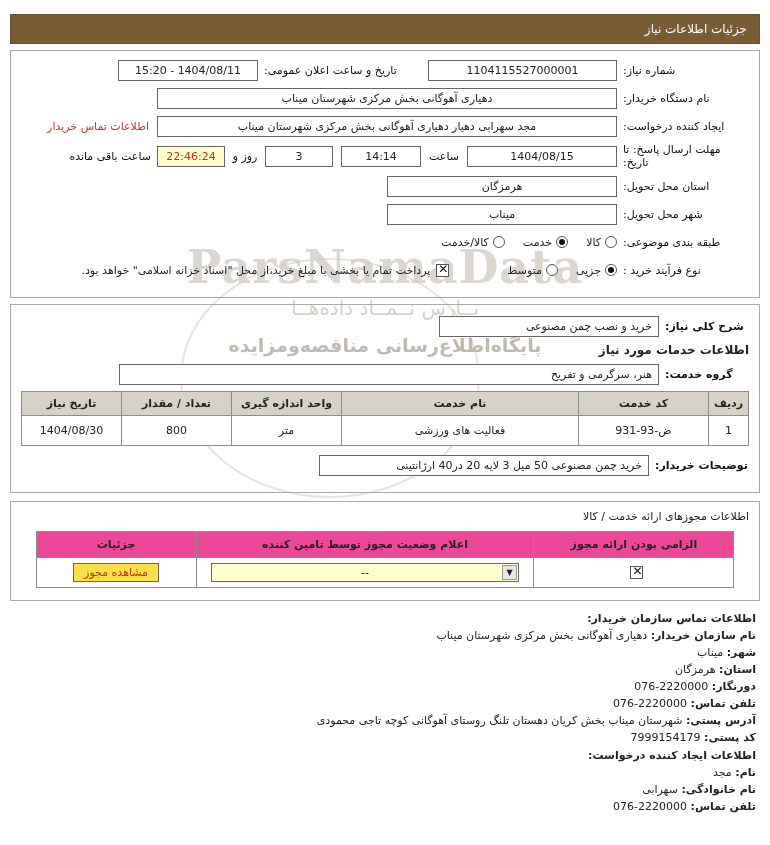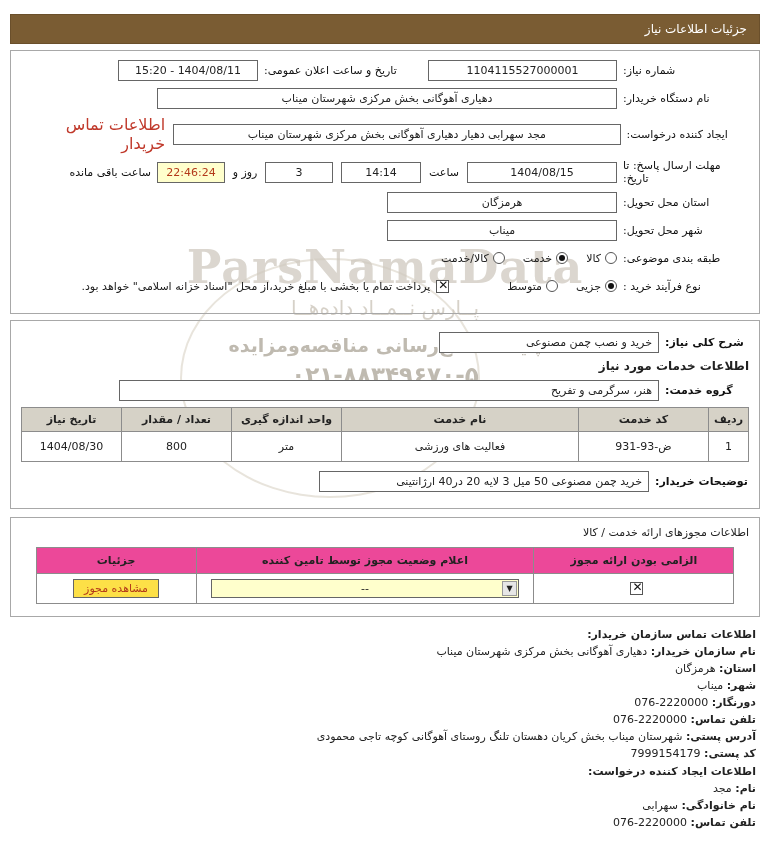--- a/index.html
+++ b/index.html
@@ -104,21 +104,21 @@
     height: 21px;
     line-height: 19px;
     padding: 0 6px;
     font-size: 11px;
     text-align: center;
     overflow: hidden;
     white-space: nowrap;
   }
   .link {
     color: #c0392b;
-    font-size: 16px;
+    font-size: 11px;
     margin-right: 8px;
     cursor: pointer;
     text-decoration: none;
   }
 
   .radio {
     display: inline-block;
     width: 12px; height: 12px;
     border: 1px solid #555;
     border-radius: 50%;
@@ -417,28 +417,28 @@
     </div>
 
     <div class="contact">
       <div class="hl">اطلاعات تماس سازمان خریدار:</div>
 
       <div>
         <span class="hl">نام سازمان خریدار:</span>
         <span>دهیاری آهوگانی بخش مرکزی شهرستان میناب</span>
       </div>
       <div>
+        <span class="hl">شهر:</span>
+        <span>میناب</span>
+      </div>
+      <div>
         <span class="hl">استان:</span>
         <span>هرمزگان</span>
       </div>
       <div>
-        <span class="hl">شهر:</span>
-        <span>میناب</span>
-      </div>
-      <div>
         <span class="hl">دورنگار:</span>
         <span>2220000-076</span>
       </div>
       <div>
         <span class="hl">تلفن تماس:</span>
         <span>2220000-076</span>
       </div>
       <div>
         <span class="hl">آدرس پستی:</span>
         <span>شهرستان میناب بخش کریان دهستان تلنگ روستای آهوگانی کوچه تاجی محمودی</span>

